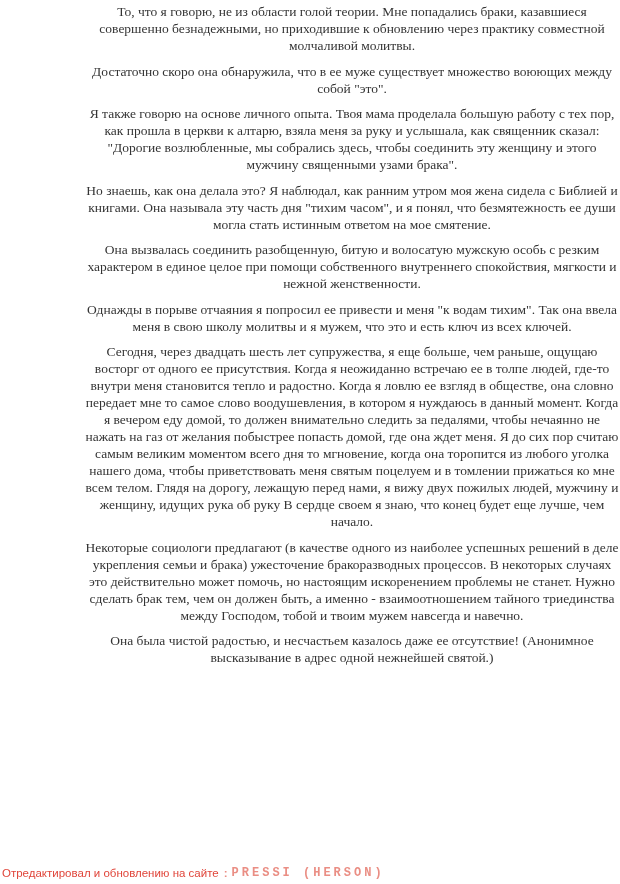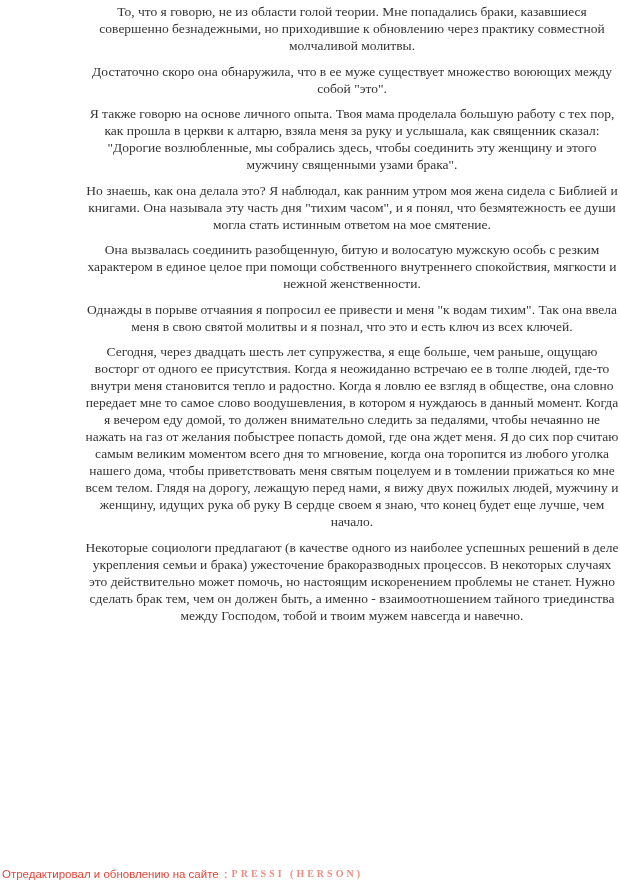--- a/index.html
+++ b/index.html
@@ -36,38 +36,39 @@
     font-family: "Liberation Sans", sans-serif;
     font-size: 11.5px;
     color: #e0453a;
   }
   .footer-sep {
     margin: 0 4px 0 5px;
     color: #ea8e84;
     font-weight: bold;
   }
   .footer-site {
-    font-family: Liberation Serif, serif;
-    font-size: 10px;
+    font-family: Liberation Mono, monospace;
+    font-size: 12px;
     font-weight: bold;
     letter-spacing: 3px;
     color: #ea8e84;
     vertical-align: 1px;
   }
 </style>
 </head>
 <body>
 
 <div class="page">
   <div class="content">
       <p class="para">То, что я говорю, не из области голой теории. Мне попадались браки, казавшиеся совершенно безнадежными, но приходившие к обновлению через практику совместной молчаливой молитвы.</p>
       <p class="para">Достаточно скоро она обнаружила, что в ее муже существует множество воюющих между собой "это".</p>
       <p class="para">Я также говорю на основе личного опыта. Твоя мама проделала большую работу с тех пор, как прошла в церкви к алтарю, взяла меня за руку и услышала, как священник сказал: "Дорогие возлюбленные, мы собрались здесь, чтобы соединить эту женщину и этого мужчину священными узами брака".</p>
       <p class="para">Но знаешь, как она делала это? Я наблюдал, как ранним утром моя жена сидела с Библией и книгами. Она называла эту часть дня "тихим часом", и я понял, что безмятежность ее души могла стать истинным ответом на мое смятение.</p>
       <p class="para">Она вызвалась соединить разобщенную, битую и волосатую мужскую особь с резким характером в единое целое при помощи собственного внутреннего спокойствия, мягкости и нежной женственности.</p>
-      <p class="para">Однажды в порыве отчаяния я попросил ее привести и меня "к водам тихим". Так она ввела меня в свою святой молитвы и я познал, что это и есть ключ из всех ключей.</p>
+      <p class="para">Однажды в порыве отчаяния я попросил ее привести и меня "к водам тихим". Так она ввела меня в свою школу молитвы и я мужем, что это и есть ключ из всех ключей.</p>
       <p class="para">Сегодня, через двадцать шесть лет супружества, я еще больше, чем раньше, ощущаю восторг от одного ее присутствия. Когда я неожиданно встречаю ее в толпе людей, где-то внутри меня становится тепло и радостно. Когда я ловлю ее взгляд в обществе, она словно передает мне то самое слово воодушевления, в котором я нуждаюсь в данный момент. Когда я вечером еду домой, то должен внимательно следить за педалями, чтобы нечаянно не нажать на газ от желания побыстрее попасть домой, где она ждет меня. Я до сих пор считаю самым великим моментом всего дня то мгновение, когда она торопится из любого уголка нашего дома, чтобы приветствовать меня святым поцелуем и в томлении прижаться ко мне всем телом. Глядя на дорогу, лежащую перед нами, я вижу двух пожилых людей, мужчину и женщину, идущих рука об руку В сердце своем я знаю, что конец будет еще лучше, чем начало.</p>
       <p class="para">Некоторые социологи предлагают (в качестве одного из наиболее успешных решений в деле укрепления семьи и брака) ужесточение бракоразводных процессов. В некоторых случаях это действительно может помочь, но настоящим искоренением проблемы не станет. Нужно сделать брак тем, чем он должен быть, а именно - взаимоотношением тайного триединства между Господом, тобой и твоим мужем навсегда и навечно.</p>
+      <p class="para">Она была чистой радостью, и несчастьем казалось даже ее отсутствие! (Анонимное высказывание в адрес одной нежнейшей святой.)</p>
     </div>
   <div class="footer">
     <span class="footer-label">Отредактировал и обновлению на сайте</span><span class="footer-sep">:</span><span class="footer-site">PRESSI (HERSON)</span>
   </div>
 </div>
 
 </body></html>

